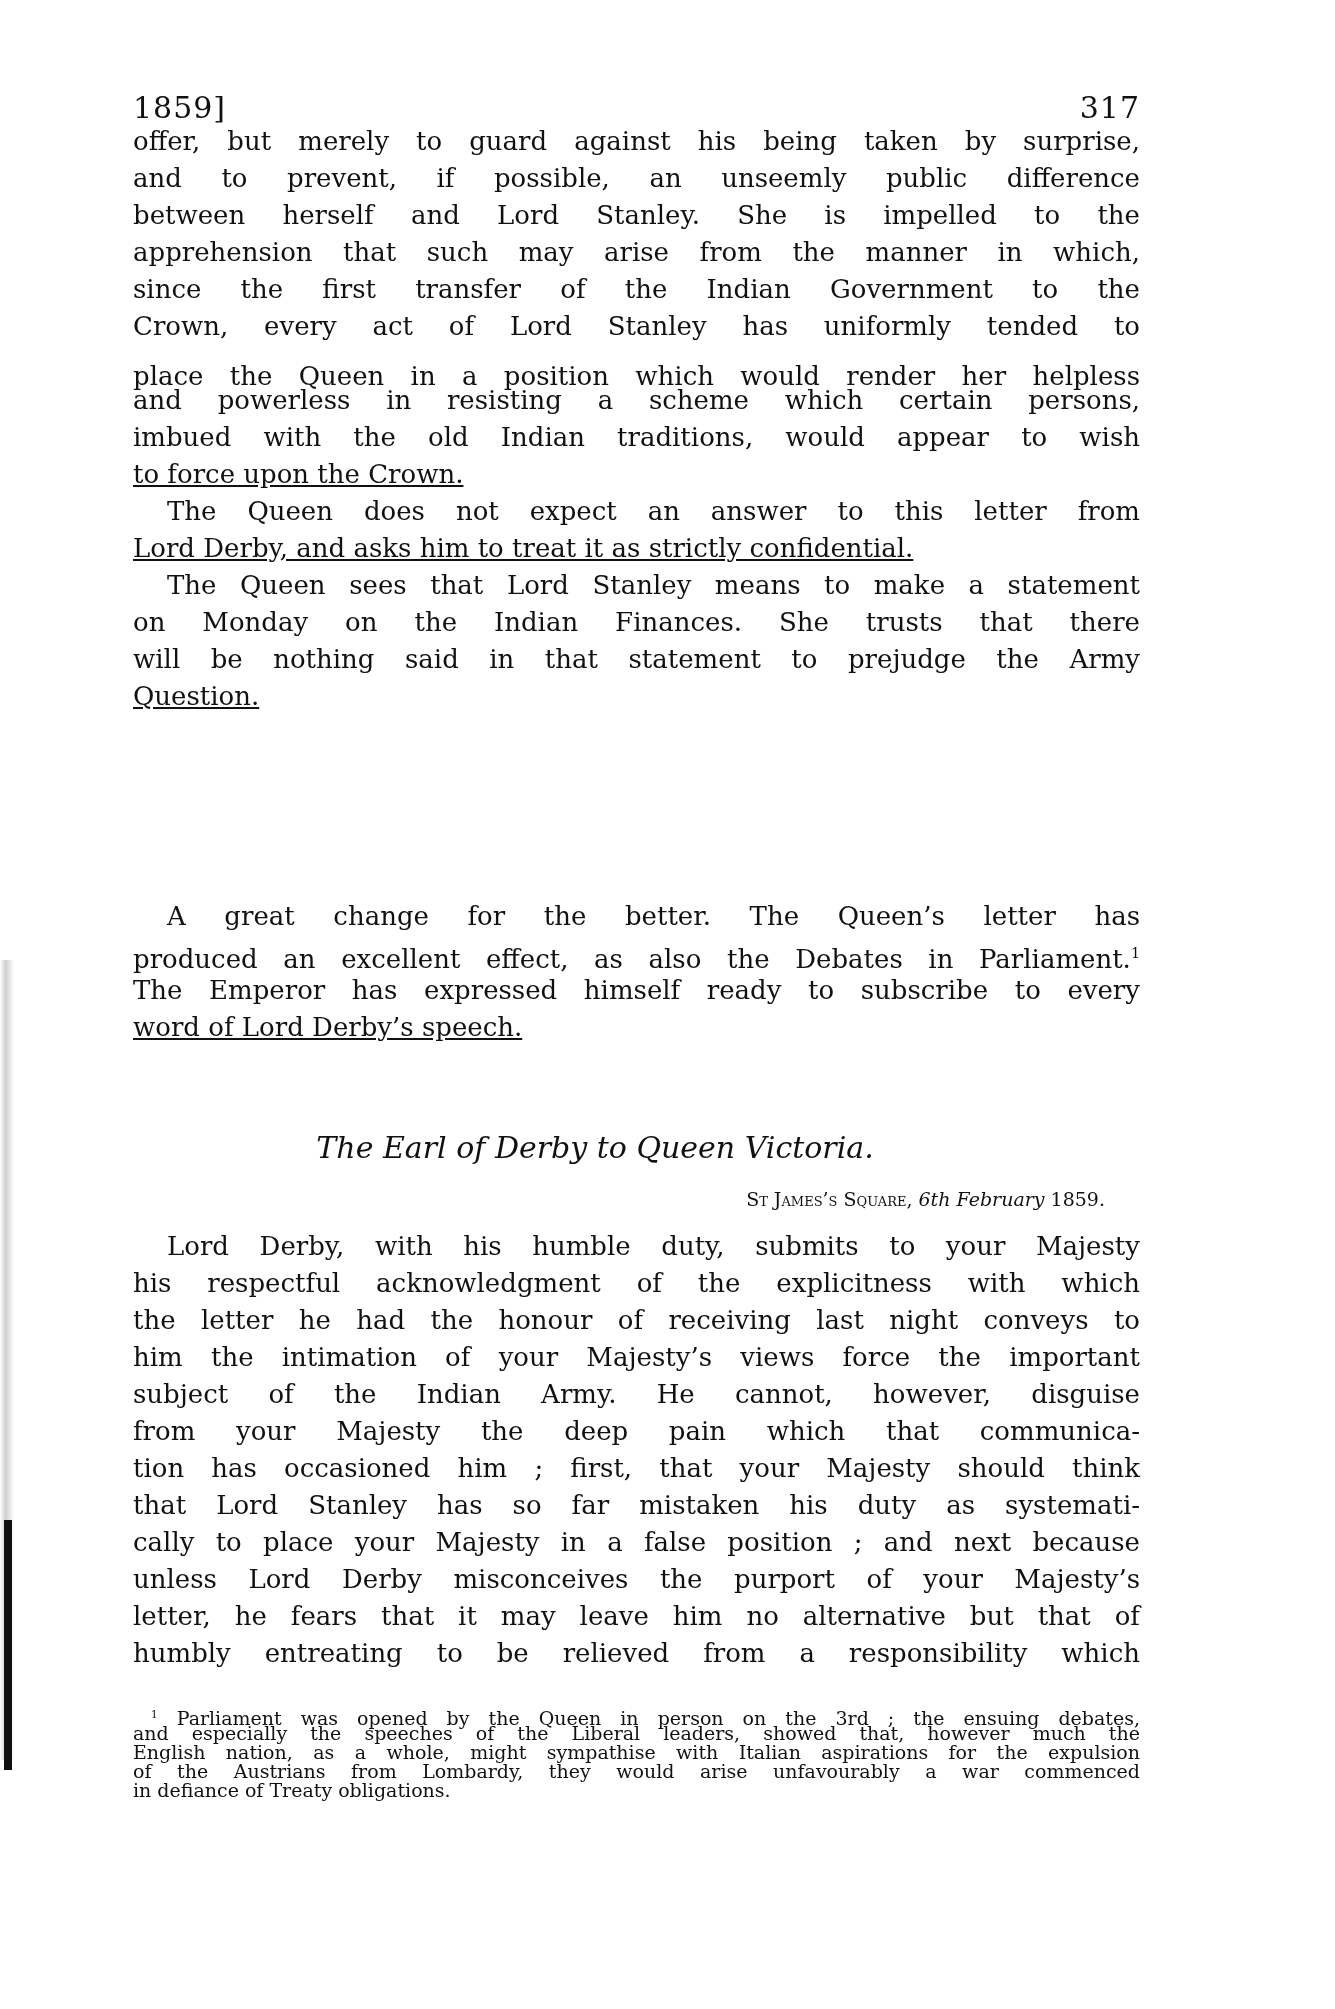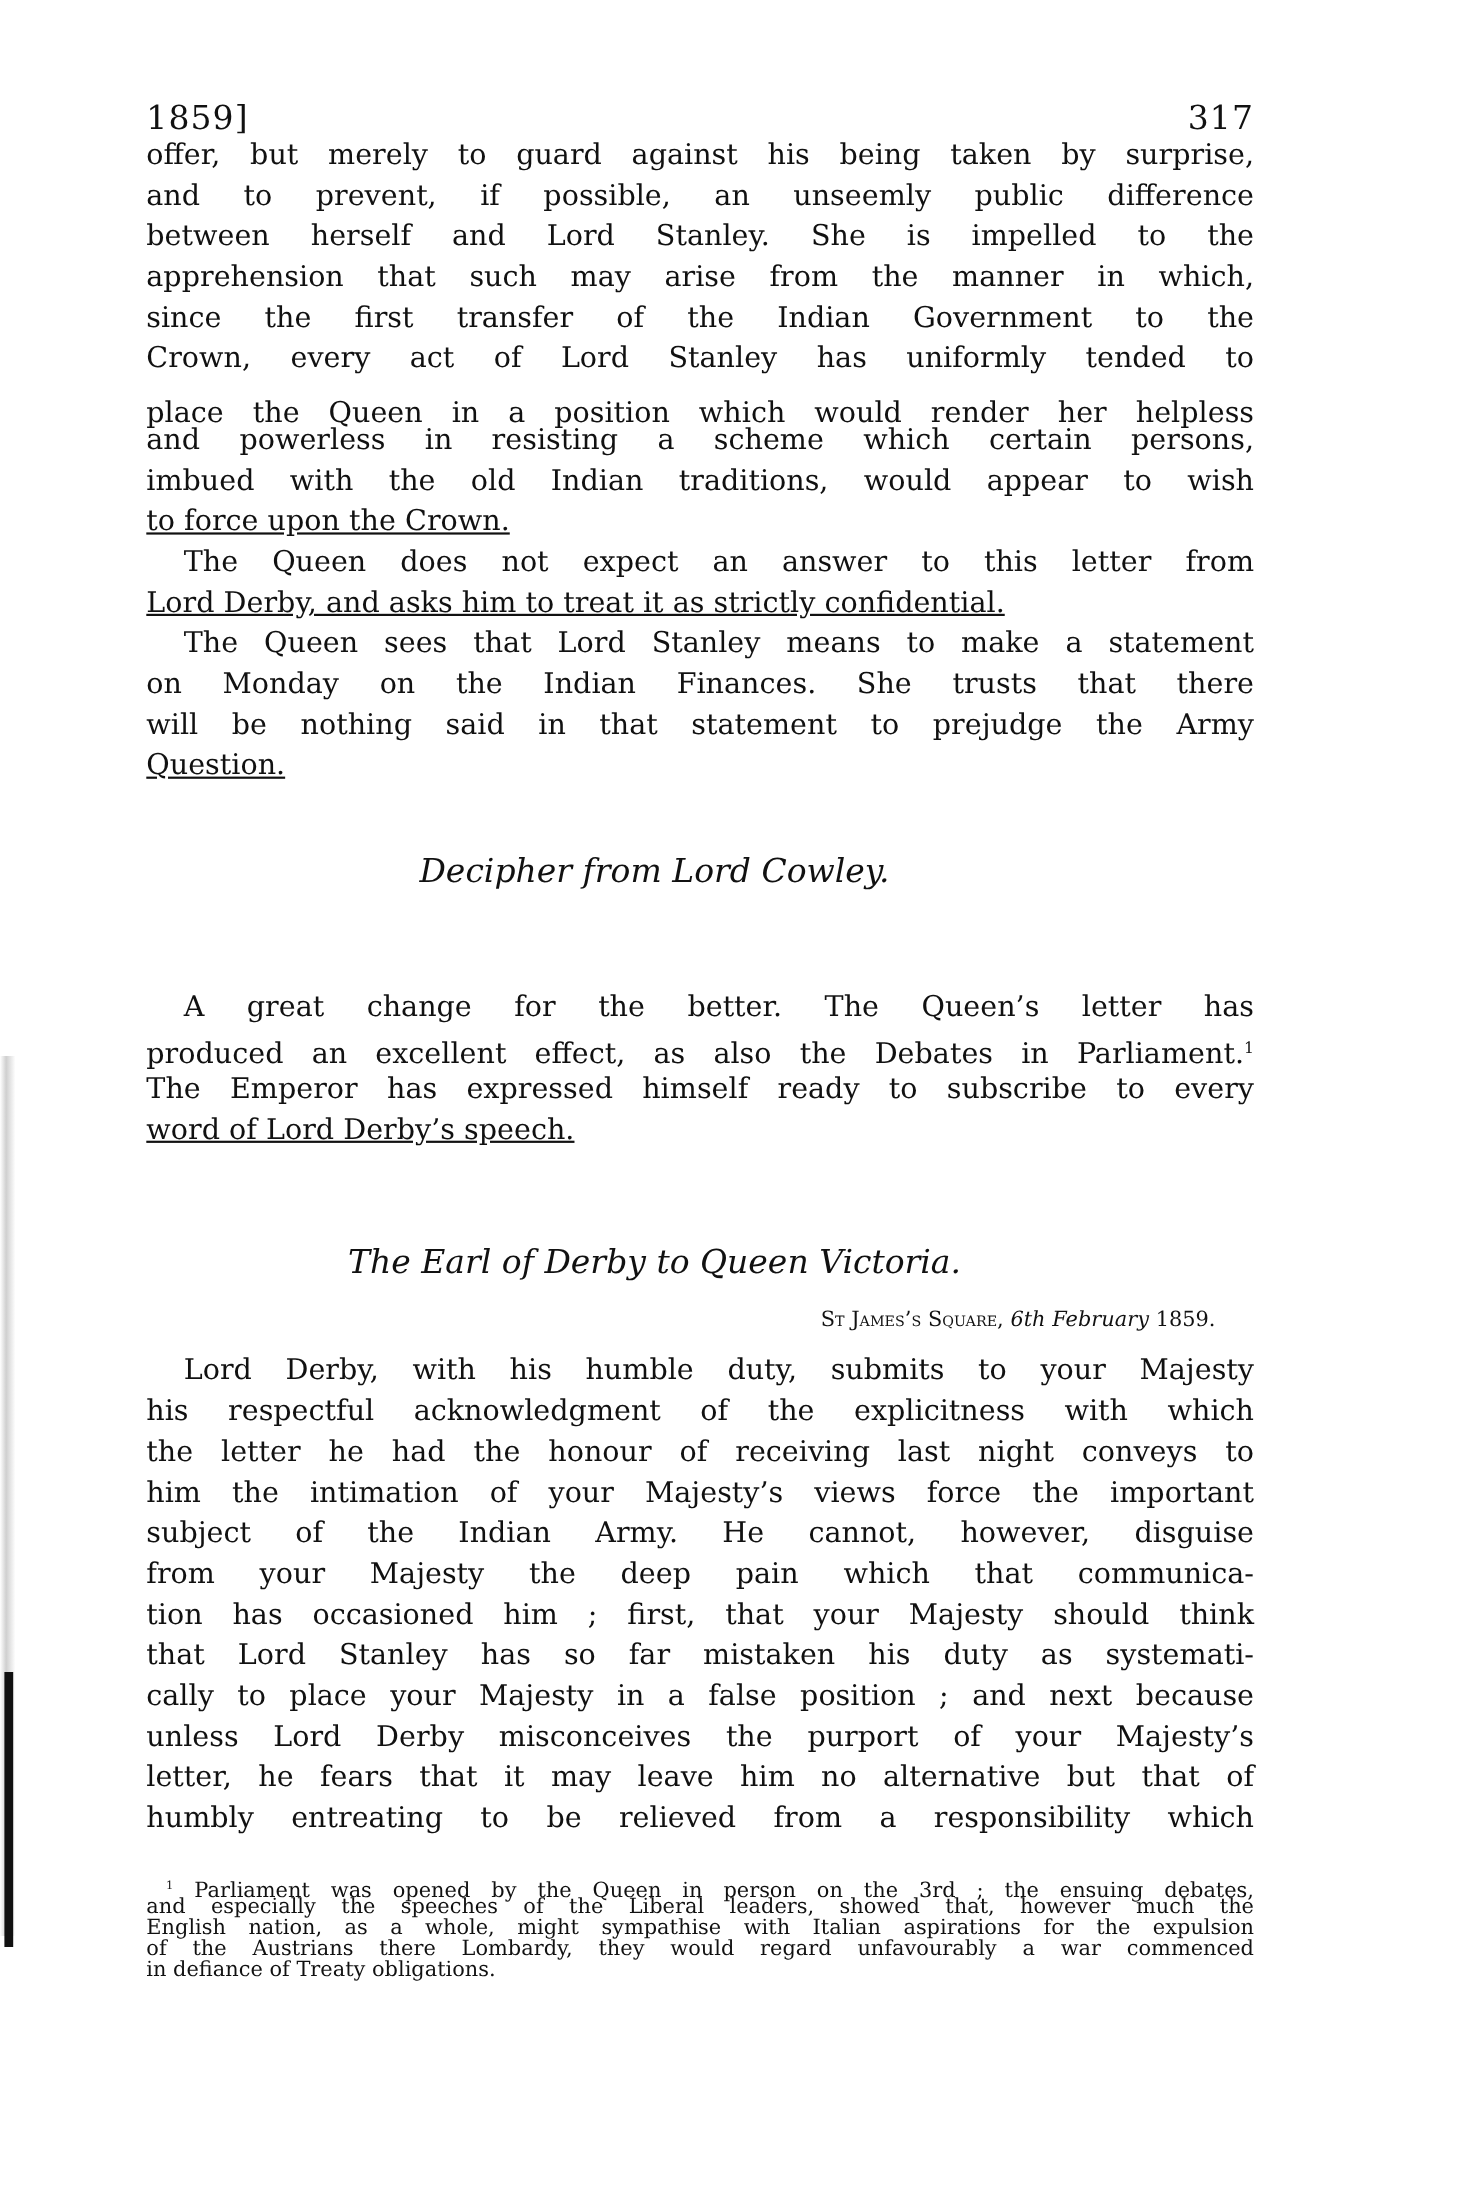--- a/index.html
+++ b/index.html
@@ -54,21 +54,20 @@
     <div class="line" style="top:419px">imbued with the old Indian traditions, would appear to wish</div>
     <div class="line last" style="top:456px">to force upon the Crown.</div>
     <div class="line indent" style="top:493px">The Queen does not expect an answer to this letter from</div>
     <div class="line last" style="top:530px">Lord Derby, and asks him to treat it as strictly confidential.</div>
     <div class="line indent" style="top:567px">The Queen sees that Lord Stanley means to make a statement</div>
     <div class="line" style="top:604px">on Monday on the Indian Finances.  She trusts that there</div>
     <div class="line" style="top:641px">will be nothing said in that statement to prejudge the Army</div>
     <div class="line last" style="top:678px">Question.</div>
   </div>
 
-  <div class="heading" style="top:775px">Decipher from Lord Cowley.</div>
   <div>
     <div class="line indent" style="top:898px">A great change for the better.  The Queen’s letter has</div>
     <div class="line" style="top:935px"><span>produced an excellent effect, as also the Debates in Parliament.</span><sup>1</sup></div>
     <div class="line" style="top:972px">The Emperor has expressed himself ready to subscribe to every</div>
     <div class="line last" style="top:1009px">word of Lord Derby’s speech.</div>
   </div>
 
   <div class="heading" style="top:1130px">The Earl of Derby to Queen Victoria.</div>
   <div class="dateline" style="top:1188px">
     <span class="sc">St James’s Square,</span>
@@ -87,17 +86,17 @@
     <div class="line" style="top:1524px">cally to place your Majesty in a false position ; and next because</div>
     <div class="line" style="top:1561px">unless Lord Derby misconceives the purport of your Majesty’s</div>
     <div class="line" style="top:1598px">letter, he fears that it may leave him no alternative but that of</div>
     <div class="line" style="top:1635px">humbly entreating to be relieved from a responsibility which</div>
   </div>
 
   <div>
     <div class="fn indent" style="top:1705px"><sup>1</sup> <span>Parliament was opened by the Queen in person on the 3rd ;  the ensuing debates,</span></div>
     <div class="fn" style="top:1724px">and especially the speeches of the Liberal leaders, showed that, however much the</div>
     <div class="fn" style="top:1743px">English nation, as a whole, might sympathise with Italian aspirations for the expulsion</div>
-    <div class="fn" style="top:1762px">of the Austrians there Lombardy, they would regard unfavourably a war commenced</div>
+    <div class="fn" style="top:1762px">of the Austrians from Lombardy, they would arise unfavourably a war commenced</div>
     <div class="fn last" style="top:1781px">in defiance of Treaty obligations.</div>
   </div>
 
 </div>
 
 </body></html>

